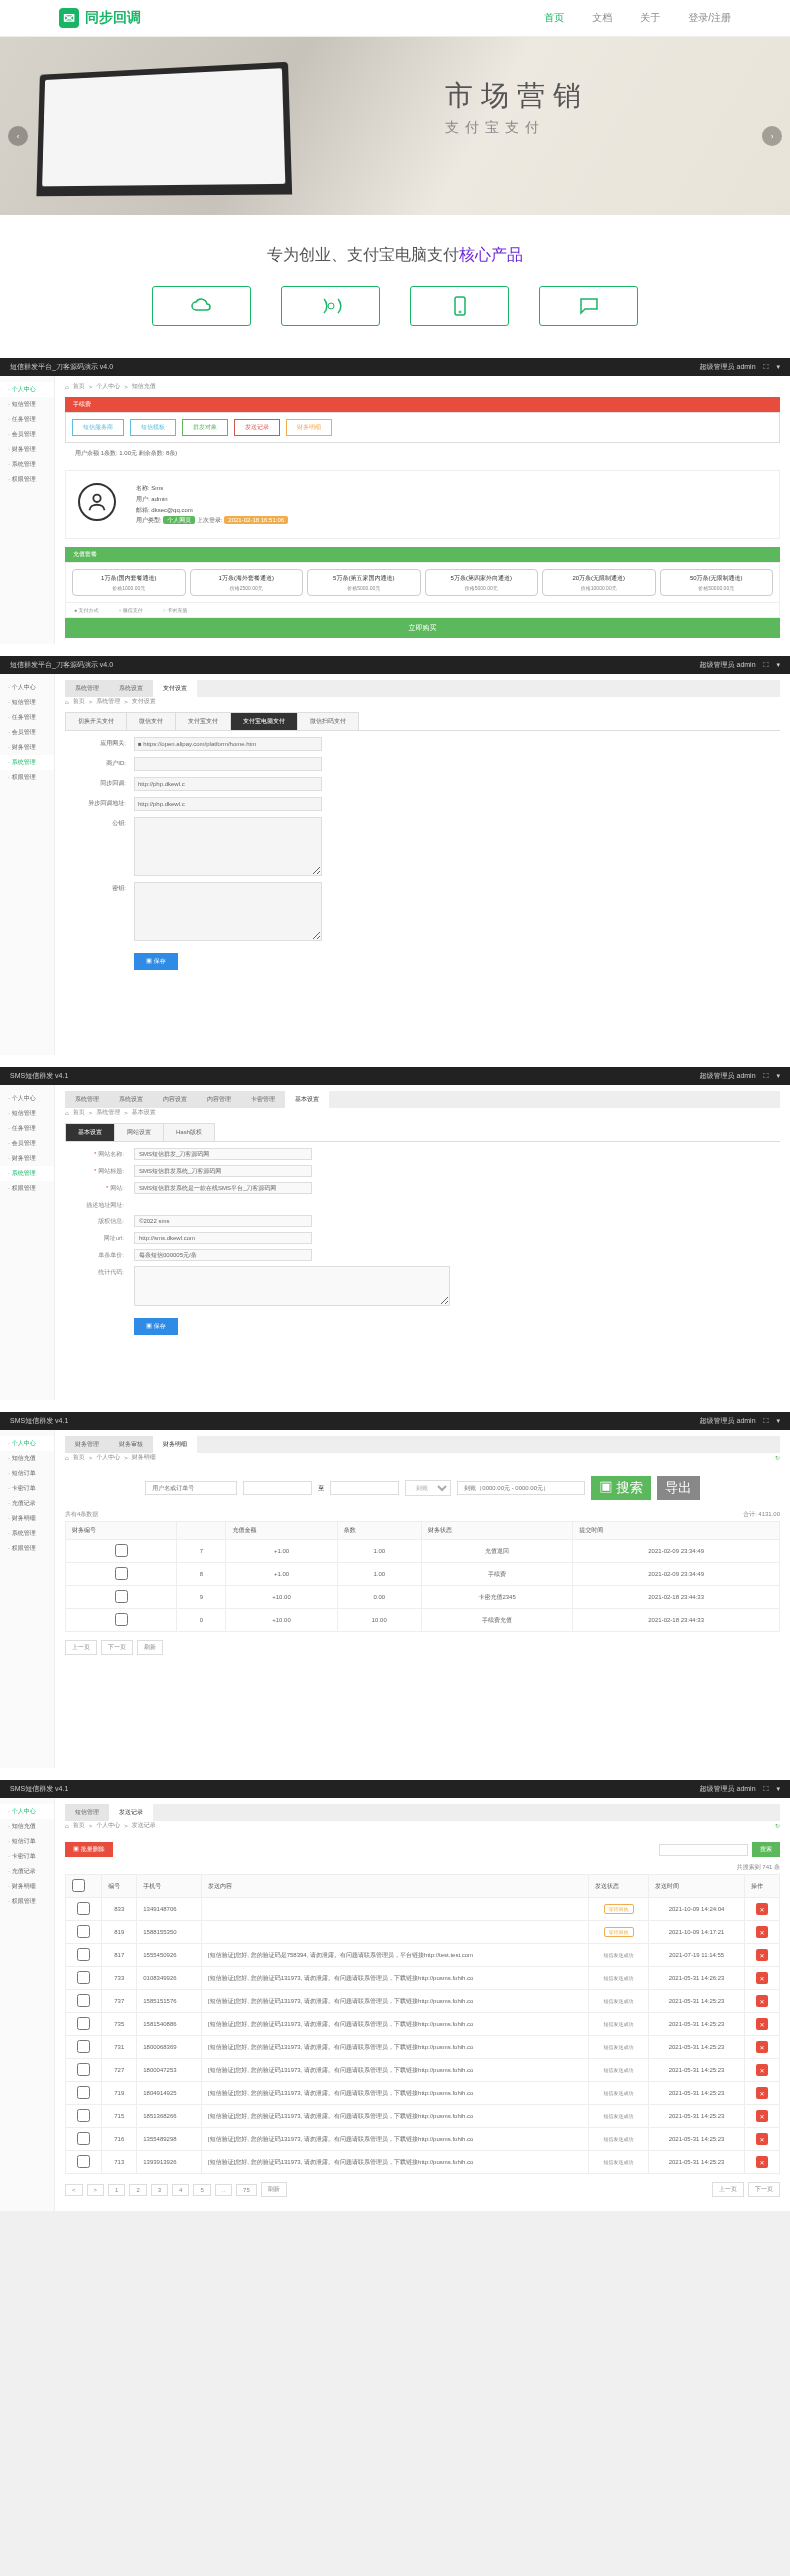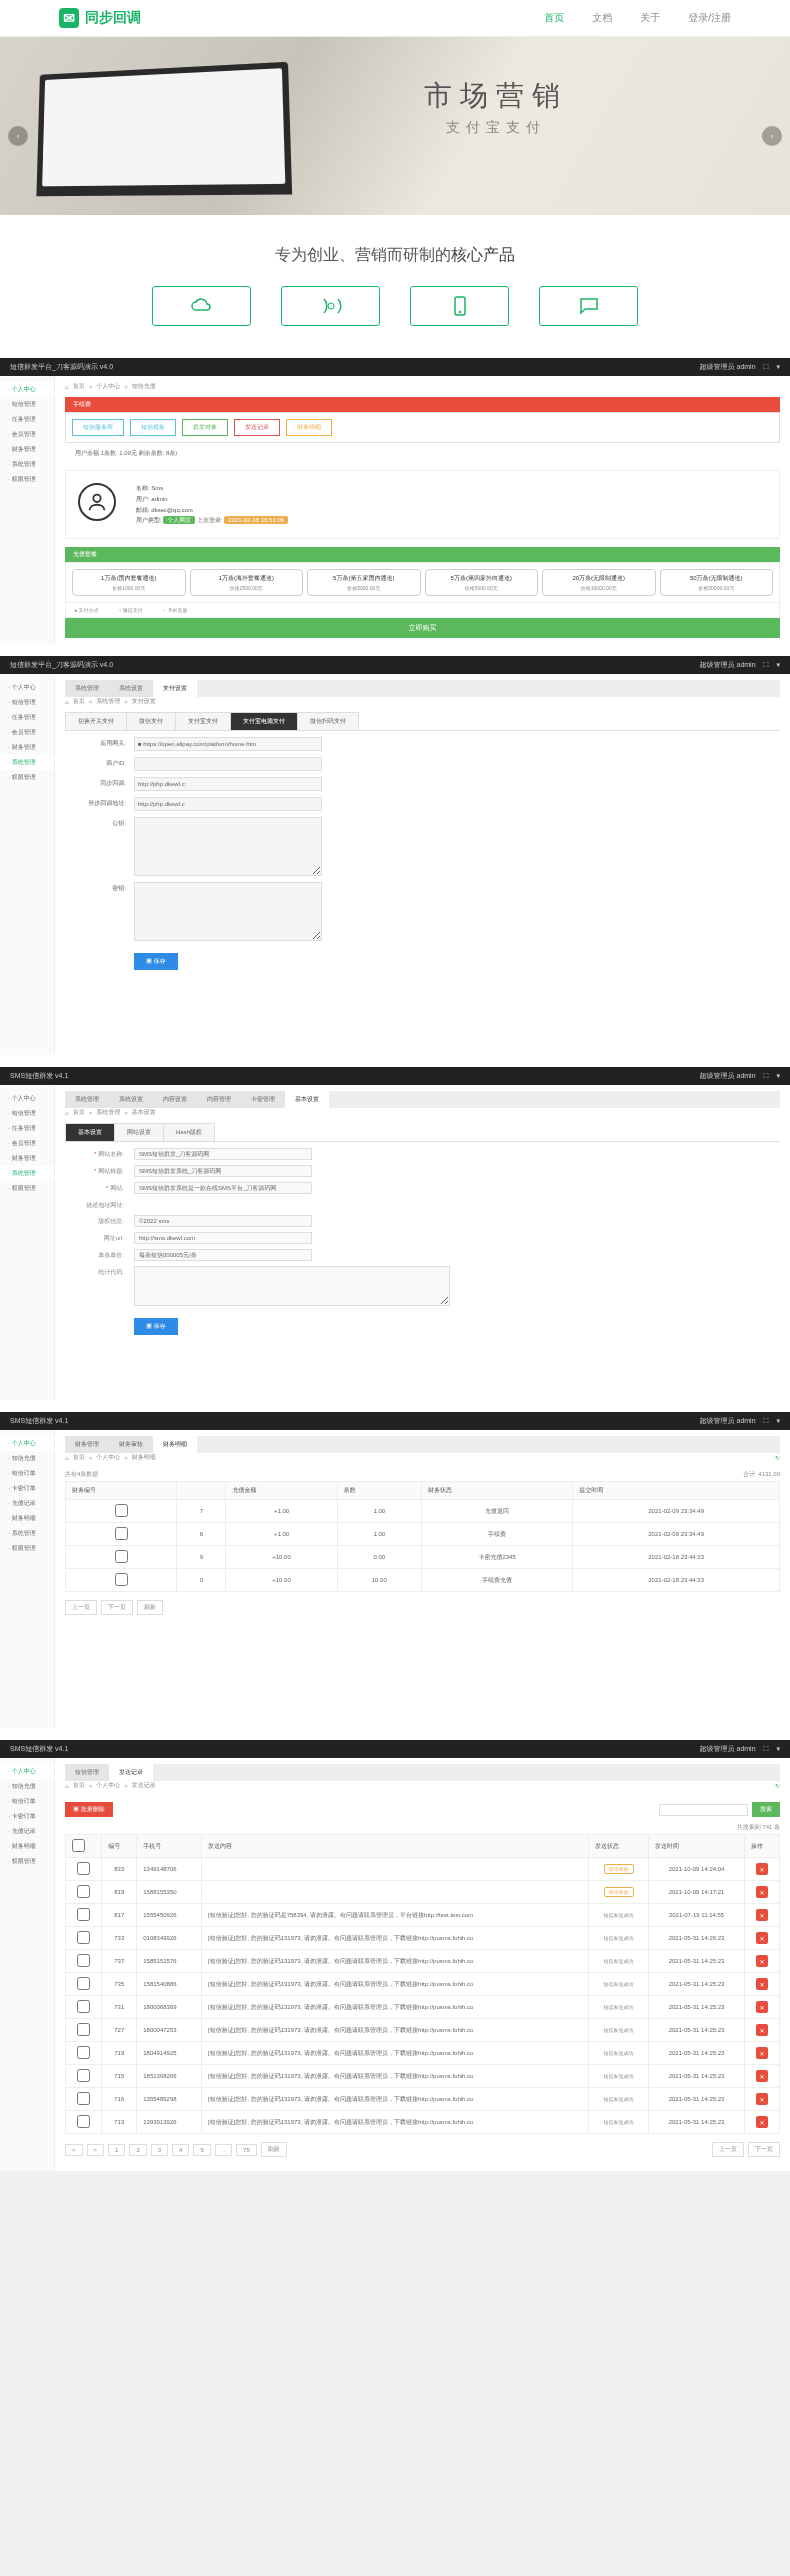--- a/index.html
+++ b/index.html
@@ -10,27 +10,27 @@
 
 .hero{position:relative}
 .navbar{display:flex;align-items:center;justify-content:space-between;padding:8px 59px;border-bottom:1px solid #eee}
 .logo{display:flex;align-items:center;gap:6px;color:#18b566;font-size:14px;font-weight:bold}
 .logo-icon{width:20px;height:20px;background:#18b566;border-radius:4px;display:inline-flex;align-items:center;justify-content:center;color:#fff}
 .nav-links{display:flex;gap:28px;font-size:10px;color:#888}
 .nav-links span.active{color:#18b566}
 .hero-img{position:relative;height:178px;background:linear-gradient(120deg,#d8d4cb 0%,#c8c3ba 35%,#ede9e0 60%,#e8e3d8 100%);overflow:hidden}
 .laptop{position:absolute;left:30px;top:30px;width:257px;height:128px;background:#2a2a2a;border-radius:4px 4px 0 0;transform:perspective(593px) rotateX(8deg) rotateY(-12deg)}
 .laptop::before{content:"";position:absolute;inset:6px 6px 10px 6px;background:#f5f5f5;border-radius:2px}
-.hero-text{position:absolute;right:222px;top:40px;text-align:center}
+.hero-text{position:absolute;right:201px;top:40px;}
 .hero-title{font-size:28px;color:#555;letter-spacing:8px;margin-bottom:4px}
 .hero-sub{font-size:14px;color:#888;letter-spacing:6px}
 .carousel-btn{position:absolute;top:50%;width:20px;height:20px;background:rgba(0,0,0,.3);border-radius:50%;color:#fff;display:flex;align-items:center;justify-content:center}
 .carousel-prev{left:8px}.carousel-next{right:8px}
 .tagline{text-align:center;padding:30px 0 20px;font-size:16px;color:#555}
-.tagline .accent{color:#404040}
+.tagline .accent{color:#6d28d9}
 .prod-cards{display:flex;justify-content:center;gap:30px;padding:0 59px 20px}
 .prod-card{width:99px;height:40px;border:1px solid #18b566;border-radius:3px;display:flex;align-items:center;justify-content:center}
 .prod-card svg{width:24px;height:24px;stroke:#18b566;fill:none}
 
 
 .admin{background:#fff;font-size:7px}
 .admin-top{background:#222;color:#ccc;display:flex;align-items:center;justify-content:space-between;padding:4px 10px;font-size:7px}
 .admin-top-left{display:flex;align-items:center;gap:6px}
 .admin-top-right{display:flex;align-items:center;gap:8px}
 .admin-body{display:flex}
@@ -125,21 +125,21 @@
   <div class="hero-img">
     <div class="laptop"></div>
     <div class="hero-text">
       <div class="hero-title">市场营销</div>
       <div class="hero-sub">支付宝支付</div>
     </div>
     <div class="carousel-btn carousel-prev">‹</div>
     <div class="carousel-btn carousel-next">›</div>
   </div>
   <div class="tagline">
-    <span>专为创业、营销而研制的</span><span class="accent">核心产品</span>
+    <span>专为创业、支付宝电脑支付</span><span class="accent">核心产品</span>
   </div>
   <div class="prod-cards">
     <div class="prod-card">
           <svg viewBox="0 0 24 24">
             <path d="M6 16a4 4 0 010-8 6 6 0 0111 2 3 3 0 010 6H6z" stroke-width="1.5"></path>
           </svg>
         </div>
     <div class="prod-card">
           <svg viewBox="0 0 24 24">
             <circle cx="12" cy="12" r="3"></circle>
@@ -408,20 +408,30 @@
           <div class="side-item">· 系统管理</div>
           <div class="side-item">· 权限管理</div>
         </div>
     <div class="admin-main">
       <div class="tabbar" id="p4tt">
             <span>财务管理</span>
             <span>财务审核</span>
             <span class="on">财务明细</span>
           </div>
       <div class="crumbs"><span class="home">⌂</span><span>首页</span> &gt; <span>个人中心</span> &gt; <span>财务明细</span><span style="margin-left:auto;color:#5cb85c">↻</span></div>
+      <div class="filter-bar">
+        <input placeholder="用户名或订单号" style="">
+        <input style="width: 69px;">
+        <span>至</span>
+        <input style="width: 69px;">
+        <select><option>到账</option></select>
+        <input style="width: 128px;" placeholder="到账（0000.00元 - 0000.00元）">
+        <button class="btn-g">▣ 搜索</button>
+        <button class="btn-gr">导出</button>
+      </div>
       <div style="display:flex;justify-content:space-between;font-size:6px;color:#888;padding:2px 0">
             <span>共有4条数据</span>
             <span>合计: 4131.00</span>
           </div>
       <table class="tbl">
         <thead>
               <tr id="p4th">
                 <th>财务编号</th>
                 <th></th>
                 <th>充值金额</th>

